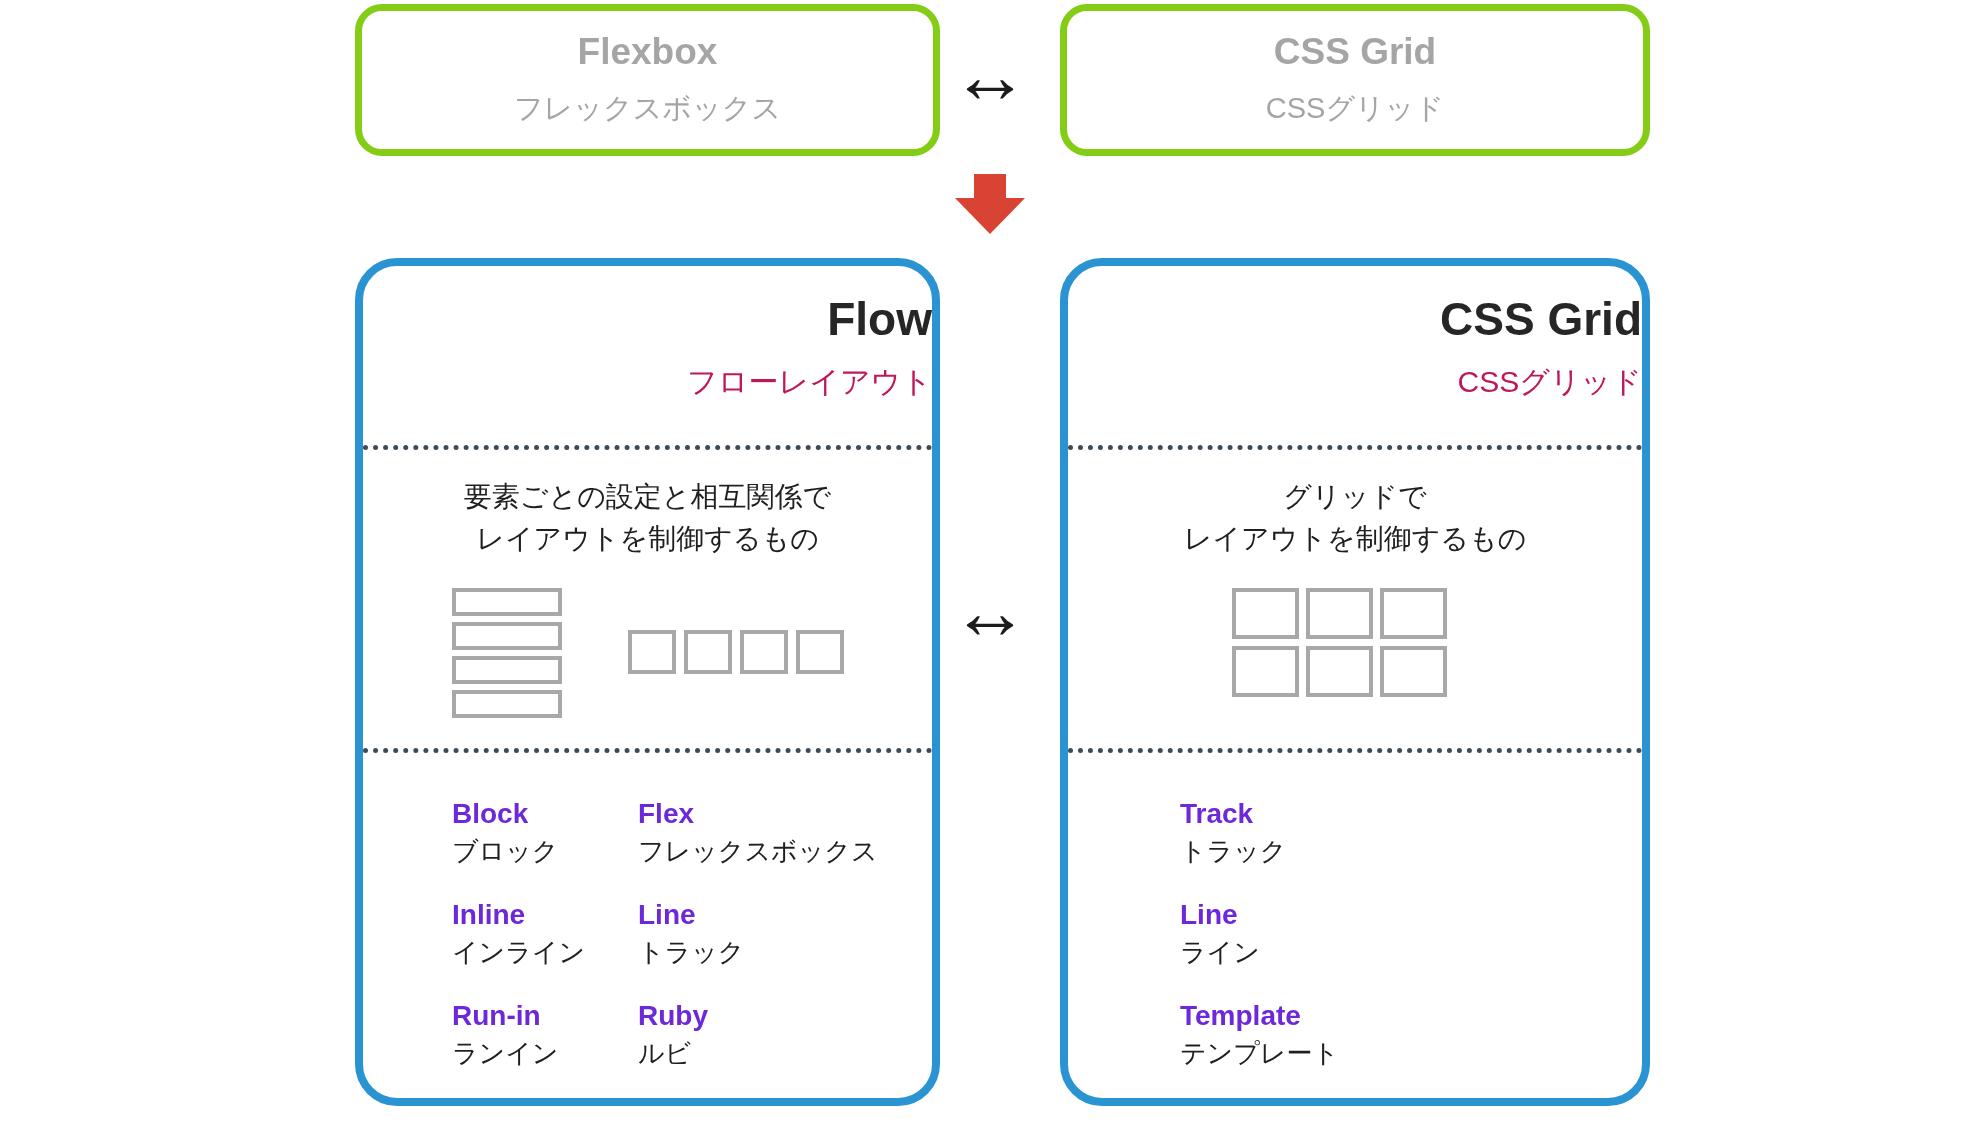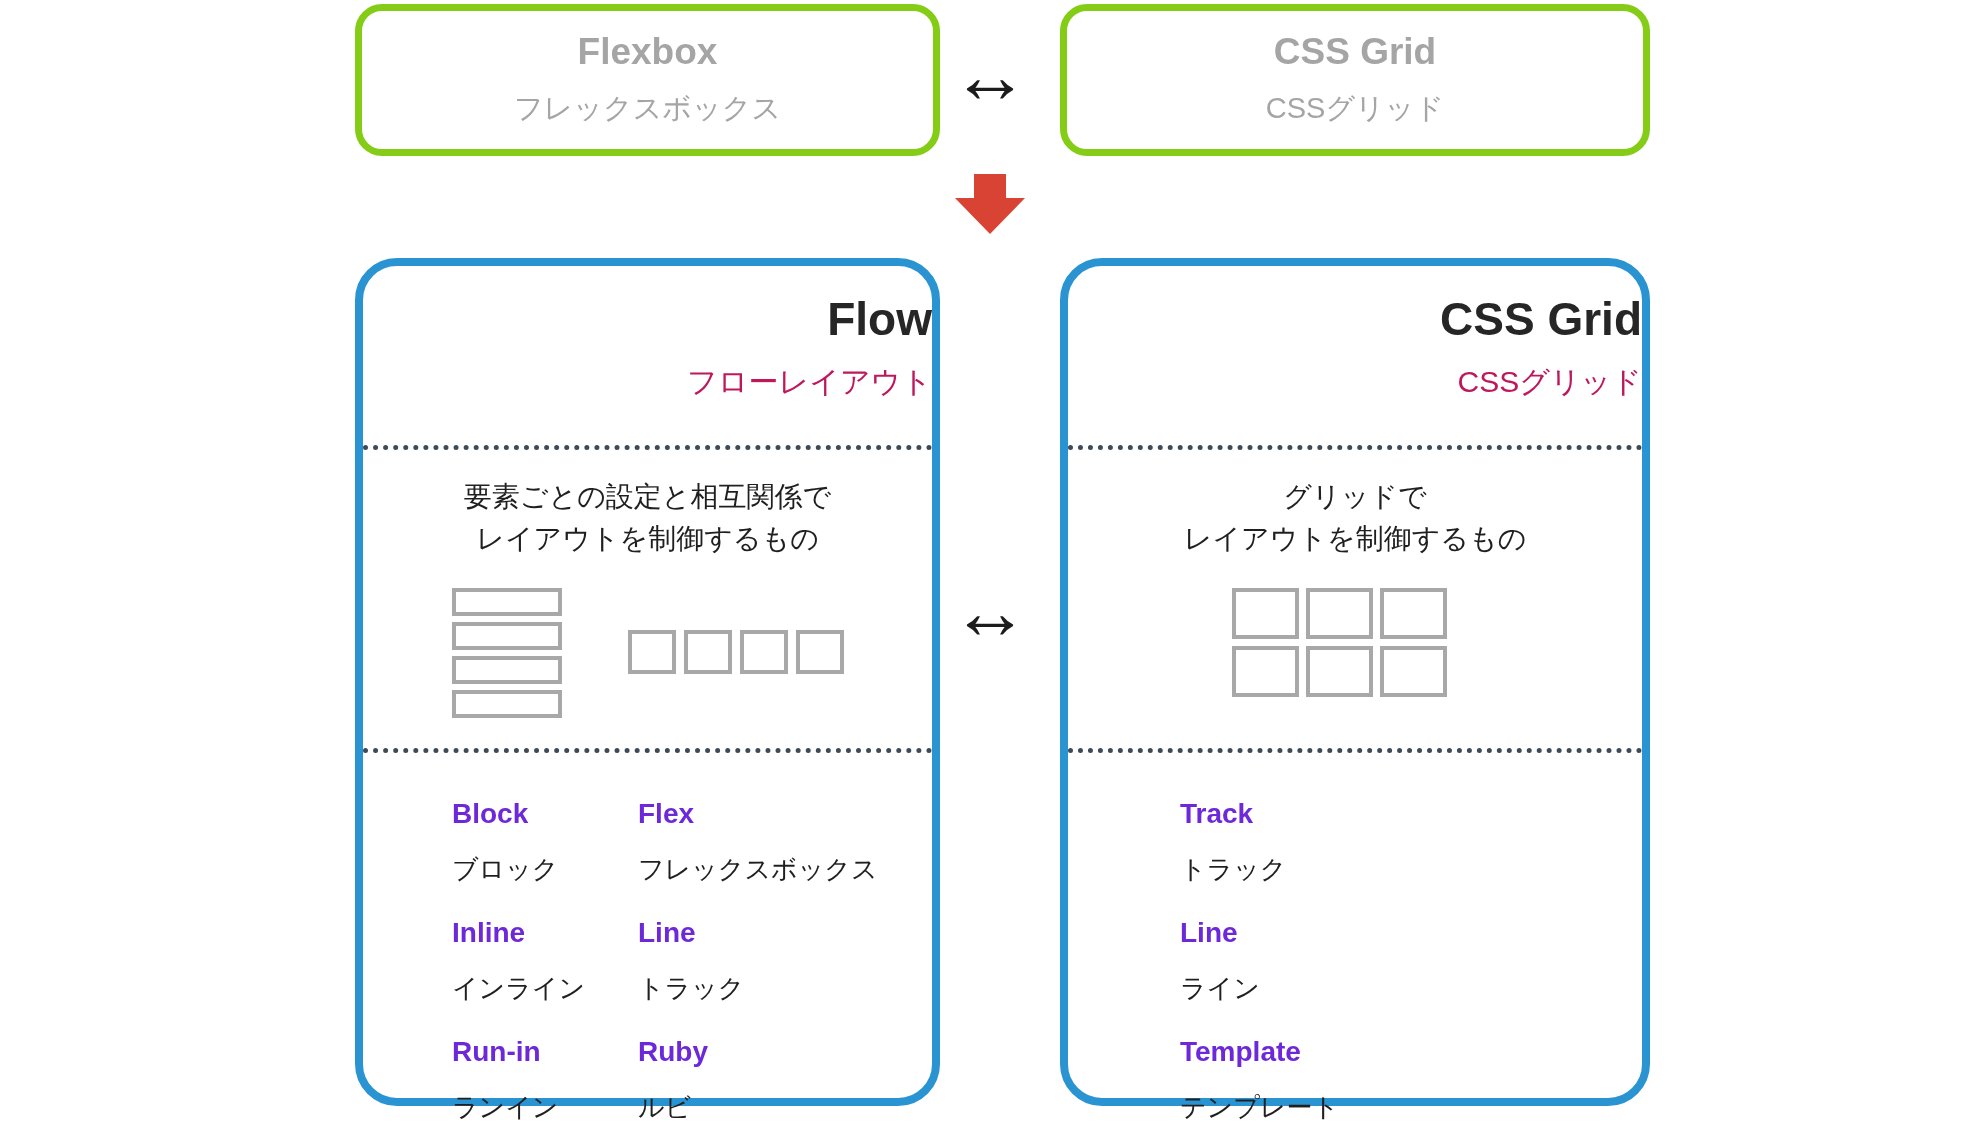--- a/index.html
+++ b/index.html
@@ -102,21 +102,21 @@
     grid-template-rows: repeat(2, 51px);
     gap: 7px;
   }
   .grid-cell { border: 4px solid #a8a8a8; box-sizing: border-box; background: #fff; }
 
   
   .terms { position: absolute; top: 532px; display: grid; row-gap: 30px; }
   .terms-2col { left: 89px;  grid-template-columns: 186px auto; }
   .terms-1col { left: 112px; grid-template-columns: auto; }
   .term-en { font-size: 28px; font-weight: 700; color: #6d28d9; }
-  .term-ja { font-size: 26px; color: #1f1f1f; margin-top: 22px; }
+  .term-ja { font-size: 26px; color: #1f1f1f; margin-top: 4px; }
 </style>
 </head>
 <body>
 
 <div class="stage">
 
   <div class="pill pill-left">
     <div class="pill-title">Flexbox</div>
     <div class="pill-subtitle">フレックスボックス</div>
   </div>

